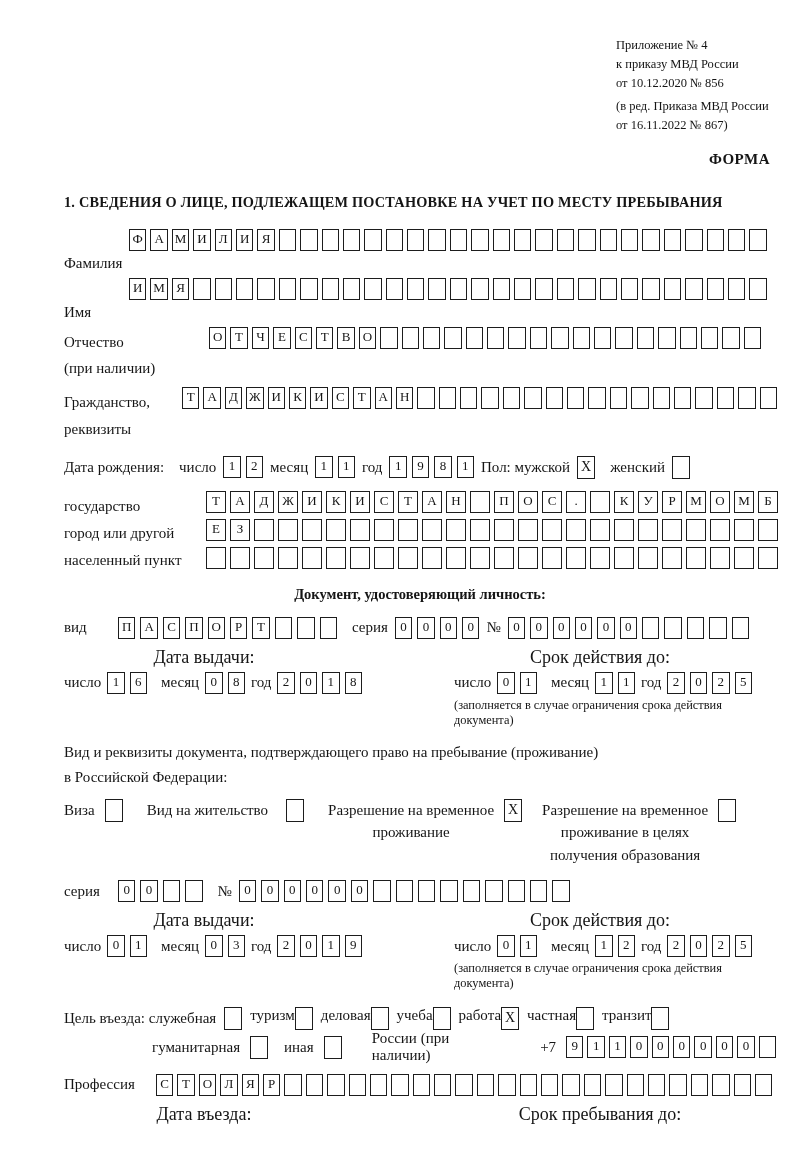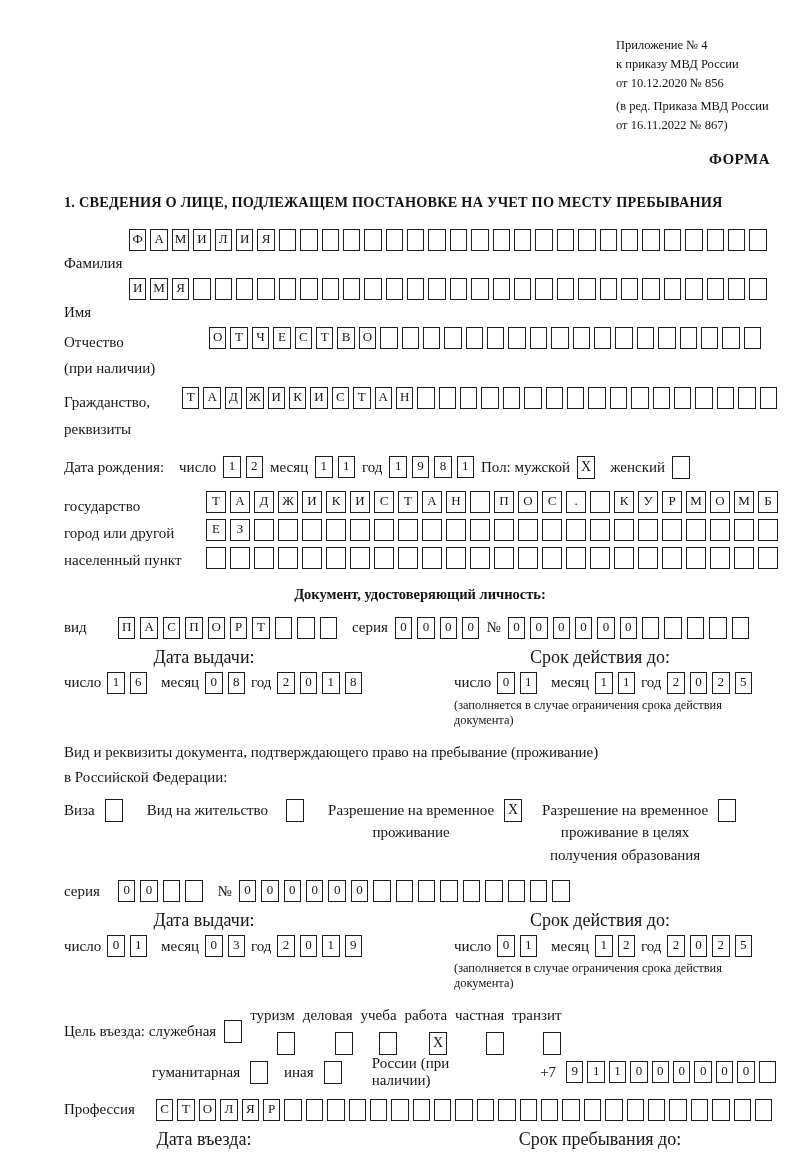--- a/index.html
+++ b/index.html
@@ -68,21 +68,21 @@
   .note { font-size: 12.4px; margin-top: 4px; text-align: left; }
 
   .intro { margin-top: 12px; line-height: 1.7; }
 
   
   .perm-row { display: flex; align-items: flex-start; margin-top: 8px; gap: 10px; }
   .perm-row .plain { padding-top: 3px; }
   .perm-multi { text-align: center; line-height: 1.5; }
 
   .purpose-row { display: flex; align-items: center; margin-top: 16px; gap: 8px; }
-  .purpose-row .pair { display: flex; align-items: flex-end; gap: 8px; flex-direction: column; }
+  .purpose-row .pair { display: flex; align-items: flex-start; gap: 0; }
   .purpose2 { display: flex; align-items: center; gap: 10px; margin-left: 88px; }
 </style>
 </head>
 <body>
 
 <div class="page">
 
   <div class="hdr">
     <div>Приложение № 4</div>
     <div>к приказу МВД России</div>

